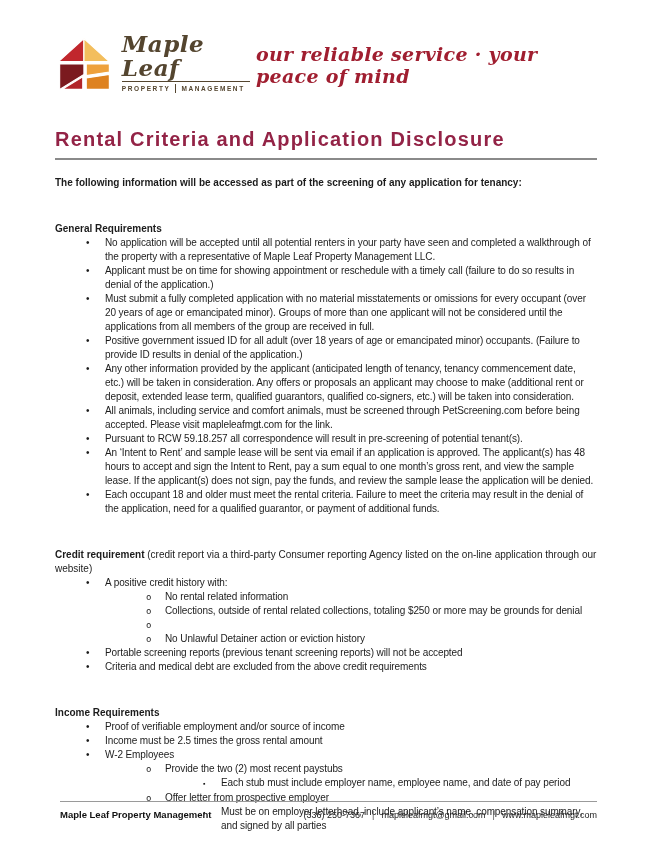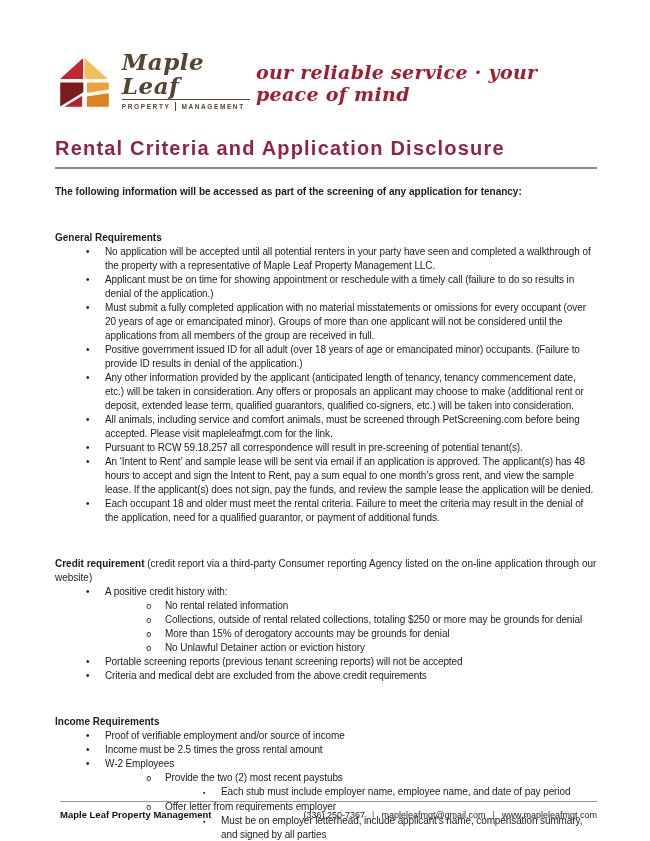--- a/index.html
+++ b/index.html
@@ -9,21 +9,21 @@
     width:650px; height:841px;
     margin:0 auto;
     background:#ffffff;
     font-family:"Liberation Sans", sans-serif;
     color:#1c1c1c;
     overflow:hidden;
   }
   .content { position:absolute; left:55px; right:53px; top:0; }
 
   
-  .header { display:flex; justify-content:space-between; align-items:flex-end; padding-top:50px; }
+  .header { display:flex; justify-content:space-between; align-items:flex-end; padding-top:32px; }
   .logo { display:flex; align-items:center; gap:9px; }
   .logo svg { display:block; }
   .logo-text { padding-bottom:2px; }
   .logo-name {
     font-family:"DejaVu Serif", serif;
     font-style:italic; font-weight:bold;
     font-size:23px; line-height:24px;
     color:#54452F; letter-spacing:0.5px;
   }
   .logo-sub {
@@ -35,21 +35,21 @@
   .logo-sub .divider { width:1px; height:9px; background:#54452F; }
   .tagline {
     font-family:"DejaVu Serif", serif;
     font-style:italic; font-weight:bold;
     font-size:19px; color:#A01E30;
     padding-bottom:8px; letter-spacing:0.3px;
   }
 
   
   .doc-title {
-    margin-top:24px;
+    margin-top:33px;
     font-size:20px; font-weight:bold; letter-spacing:1.2px;
     color:#932346;
   }
   .title-rule { height:2px; background:#8a8a8a; margin-top:7px; }
   .intro { margin-top:16px; font-weight:bold; font-size:10px; line-height:14px; }
 
   
   .section { margin-top:14px; }
   .section-heading { font-size:10px; line-height:14px;margin-top:32px; }
   .section-heading b { font-weight:bold; }
@@ -156,21 +156,20 @@
           <div class="li lv2">
             <span class="marker">o</span>
             <span class="btext">No rental related information</span>
           </div>
           <div class="li lv2">
             <span class="marker">o</span>
             <span class="btext">Collections, outside of rental related collections, totaling $250 or more may be grounds for denial</span>
           </div>
           <div class="li lv2">
             <span class="marker">o</span>
-            <span class="btext">More than 15% of derogatory accounts may be grounds for denial</span>
           </div>
           <div class="li lv2">
             <span class="marker">o</span>
             <span class="btext">No Unlawful Detainer action or eviction history</span>
           </div>
           <div class="li lv1">
             <span class="marker">•</span>
             <span class="btext">Portable screening reports (previous tenant screening reports) will not be accepted</span>
           </div>
           <div class="li lv1">
@@ -200,21 +199,21 @@
           <div class="li lv2">
             <span class="marker">o</span>
             <span class="btext">Provide the two (2) most recent paystubs</span>
           </div>
           <div class="li lv3">
             <span class="marker">▪</span>
             <span class="btext">Each stub must include employer name, employee name, and date of pay period</span>
           </div>
           <div class="li lv2">
             <span class="marker">o</span>
-            <span class="btext">Offer letter from requirements employer</span>
+            <span class="btext">Offer letter from prospective employer</span>
           </div>
           <div class="li lv3">
             <span class="marker">▪</span>
             <span class="btext">Must be on employer letterhead, include applicant’s name, compensation summary, and signed by all parties</span>
           </div>
         </div>
     </div>
 
   </div>
 

